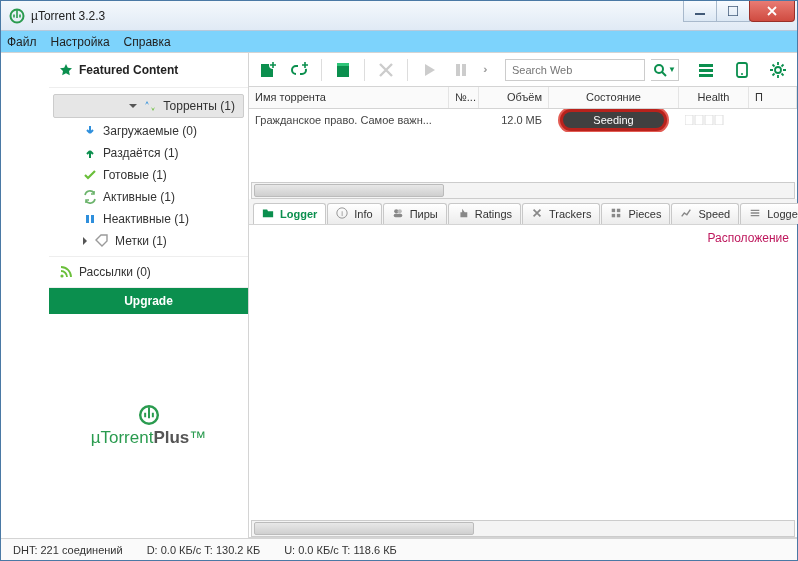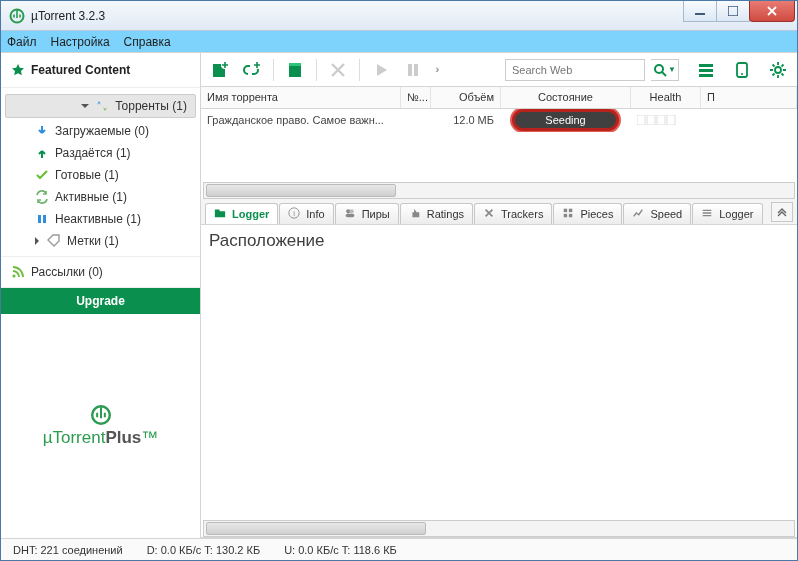--- a/index.html
+++ b/index.html
@@ -6,21 +6,21 @@
   body { margin: 0; font-family: "Segoe UI", Tahoma, sans-serif; font-size: 12px; background: #fff; color: #333; user-select: none; }
   .window { width: 798px; height: 561px; border: 1px solid #4a79a5; background: #fff; position: relative; display: flex; flex-direction: column; }
   .titlebar { height: 30px; background: linear-gradient(#f4f8fc,#e0eaf5); display: flex; align-items: center; padding-left: 8px; border-bottom: 1px solid #b8c9db; }
   .titlebar .app-icon { width: 16px; height: 16px; margin-right: 6px; color:#2a9b4f; }
   .titlebar .title { flex: 1; font-size: 12px; color:#222; }
   .winbtns { display: flex; height: 100%; }
   .winbtn { width: 34px; height: 21px; border: 1px solid #a8b9cc; border-top:none; margin-left: -1px; background: linear-gradient(#f8fbff,#dce8f4); display:flex; align-items:center; justify-content:center; color:#415a78; }
   .winbtn.close { background: linear-gradient(#e97b73,#cf4b40); border-color:#9a2f28;color:#fff; margin-right: 2px; width:46px; border-radius:0 0 4px 4px;}
   .menubar { height: 22px; display:flex; align-items:center; padding: 0 6px; gap: 14px; border-bottom: 1px solid #d4d4d4; background:#7dd3fc; }
   .menubar span { color:#222; cursor:default; }
-  .content { display:flex; flex:1; min-height:0; }
+  .content { display:flex; flex:1; min-height:0;padding-left:48px; }
   .sidebar { width: 200px; border-right: 1px solid #d4d4d4; display:flex; flex-direction:column; background:#fff; }
   .side-item, .tree-item { display:flex; align-items:center; gap:6px; padding: 4px 8px; }
   .side-item.featured { font-weight:600; color:#222; padding:10px; border-bottom:1px solid #eee;}
   .tree { padding: 4px 0; border-bottom:1px solid #eee; }
   .tree-item { padding-left: 14px; }
   .tree-item.root { padding-left: 6px; background:#e6e6e6; border:1px solid #ccc; border-radius:2px; margin: 2px 4px; justify-content: flex-end; }
   .tree-item.child { padding-left: 34px; font-size:12px; }
   .tri { width:0;height:0;border-left:4px solid #555;border-top:4px solid transparent;border-bottom:4px solid transparent; margin-right:2px; }
   .tri.open { transform: rotate(90deg); }
   .ic { width:14px; height:14px; flex:none; }
@@ -46,21 +46,21 @@
   .row .col{border-right:1px solid transparent;}
   .seeding { display:inline-block; background:#404040; color:#fff; padding:2px 30px; border-radius:10px; box-shadow: 0 0 0 3px #b8221c, 0 0 0 5px #e25c54; font-size:11px; }
   .listarea { height:90px; overflow:hidden; position:relative; }
   .hscroll { position:absolute; bottom:0; left:2px; right:2px; height:17px; border:1px solid #ccc; background:#f4f4f4; display:flex; align-items:center;}
   .hscroll .thumb{ height:13px; width:190px; background:linear-gradient(#e8e8e8,#cfcfcf); border:1px solid #bbb; margin-left:2px; border-radius:2px;}
   .tabs { display:flex; height:26px; align-items:flex-end; border-bottom:1px solid #d4d4d4; padding:0 4px; gap:1px; background:#f4f4f4;}
   .tab { border:1px solid #c8c8c8; border-bottom:none; padding:3px 8px; font-size:11px; background:linear-gradient(#fff,#ececec); display:flex; align-items:center; gap:4px; color:#333; border-radius:3px 3px 0 0;}
   .tab.active { background:#fff; font-weight:600; color:#0b8f4e;}
   .tabs .fill{flex:1;}
   .tabextra{ width:22px;height:20px;border:1px solid #c8c8c8;background:#f6f6f6;display:flex;align-items:center;justify-content:center;margin-bottom:2px;}
-  .detail { flex:1; padding:6px 8px; font-size:17px; color:#404040; border-bottom:1px solid #d4d4d4; position:relative;}
+  .detail { flex:1; padding:6px 8px; font-size:12px; color:#be185d; border-bottom:1px solid #d4d4d4; position:relative;text-align:right;}
   .detail .hscroll{left:2px;right:2px;}
   .statusbar { height:22px; display:flex; align-items:center; gap:24px; padding:0 12px; font-size:11px; color:#333; border-top:1px solid #d4d4d4; background:#fafafa;}
   svg { display:block; }
 </style>
 </head>
 <body>
 
 <div class="window">
   <div class="titlebar">
     <span class="app-icon">

